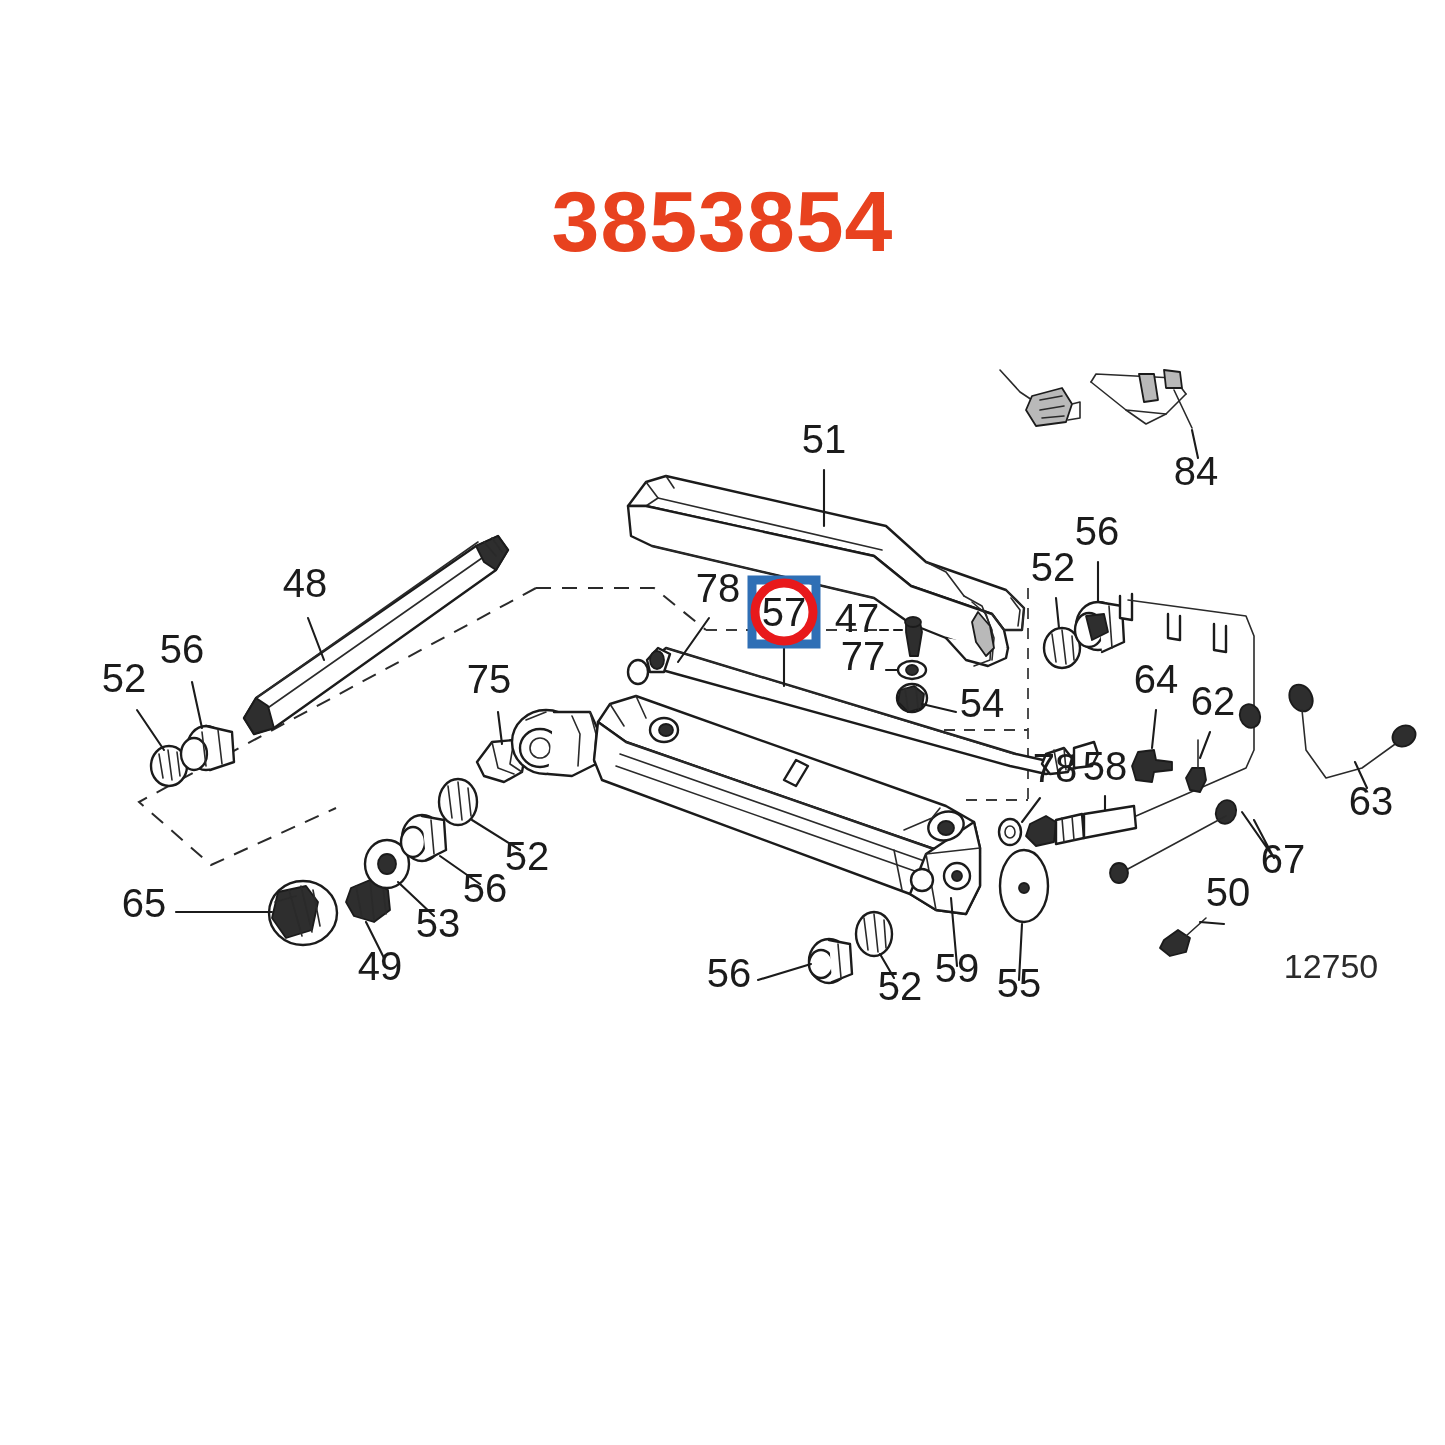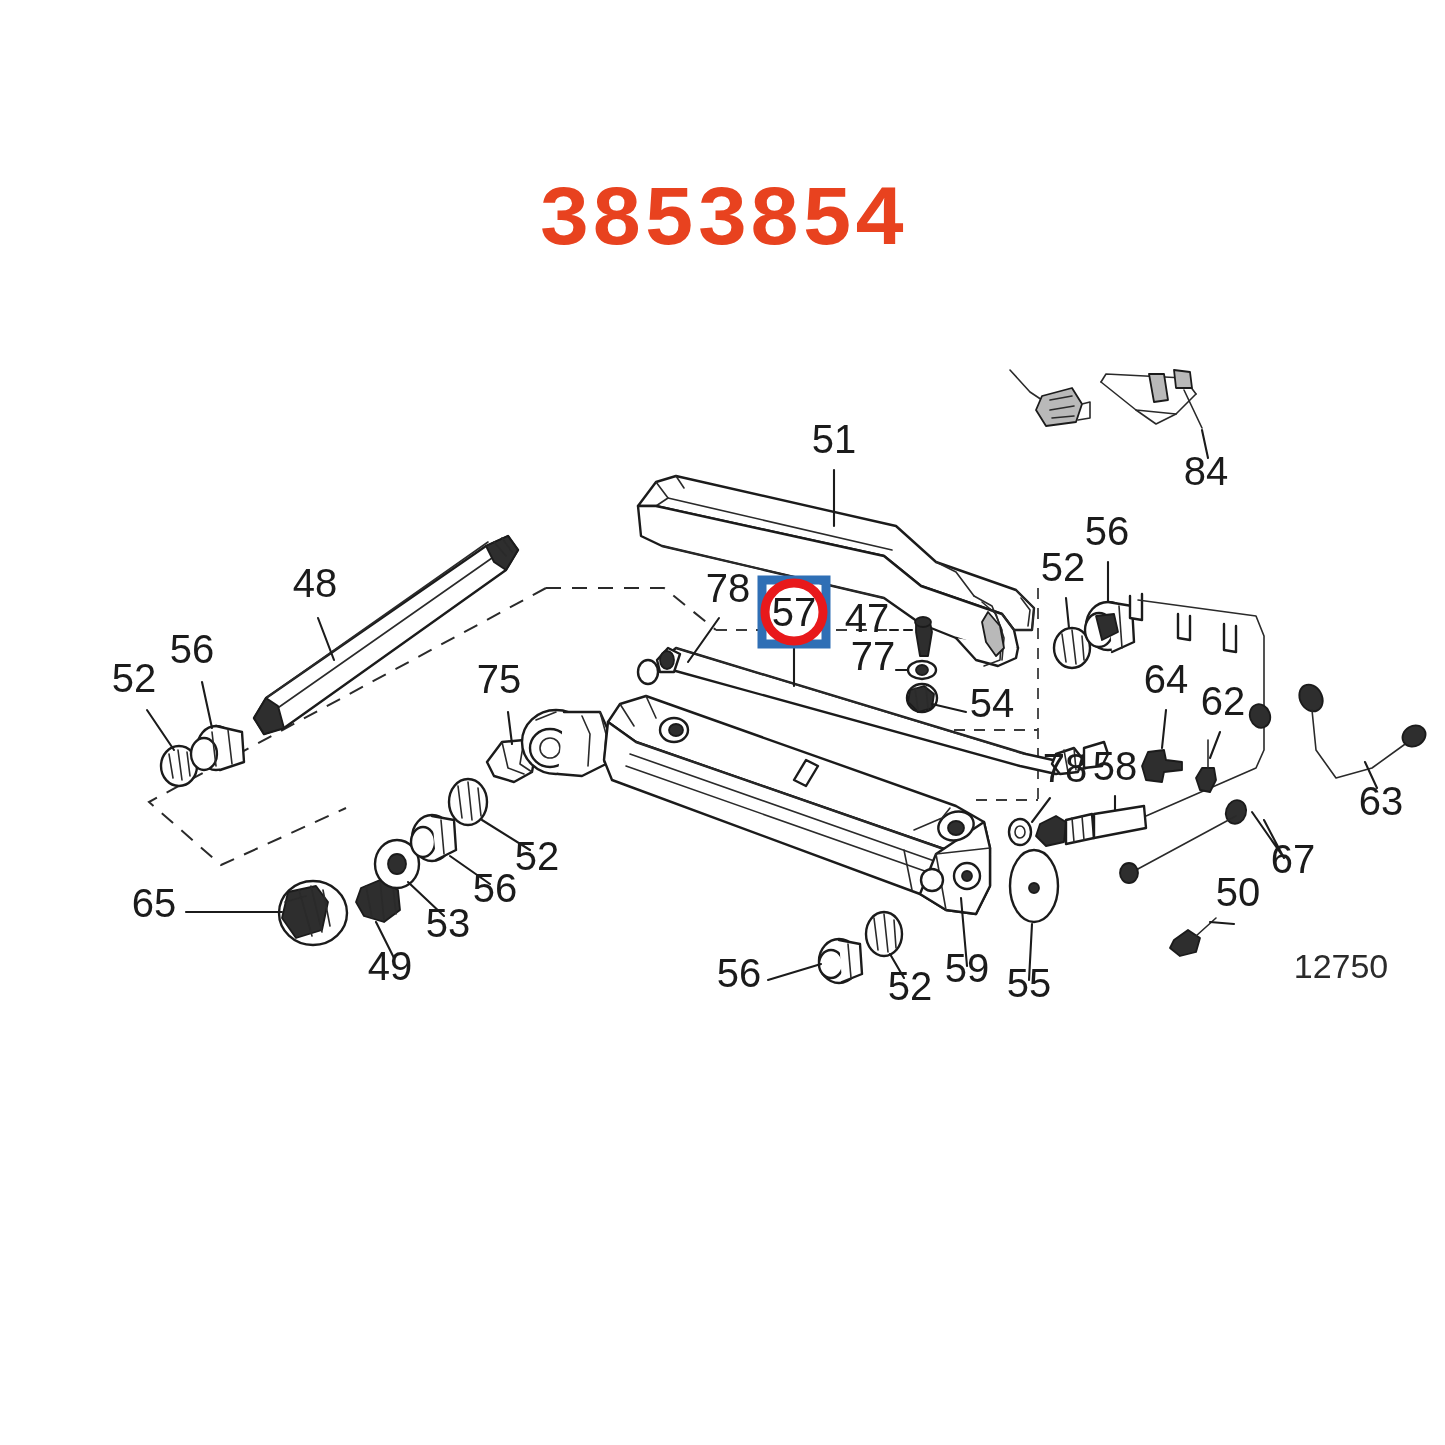--- a/index.html
+++ b/index.html
@@ -20,31 +20,31 @@
     width: 1445px;
     height: 1445px;
     background: #ffffff;
   }
   #part-number-title {
     position: absolute;
     left: 0;
     top: 178px;
     width: 1445px;
     text-align: center;
-    font-family: Liberation Mono, monospace;
+    font-family: Liberation Sans, sans-serif;
     font-weight: 700;
     font-size: 86px;
     letter-spacing: 1px;
     color: #e8421f;
     line-height: 1;
     user-select: none;
   }
   #diagram-wrap {
     position: absolute;
-    left: 16px;
+    left: 6px;
     top: 330px;
     width: 1262px;
     height: 760px;
   }
   svg#diagram {
     display: block;
     width: 1445px;
     height: 760px;
   }
   .cl-line {

